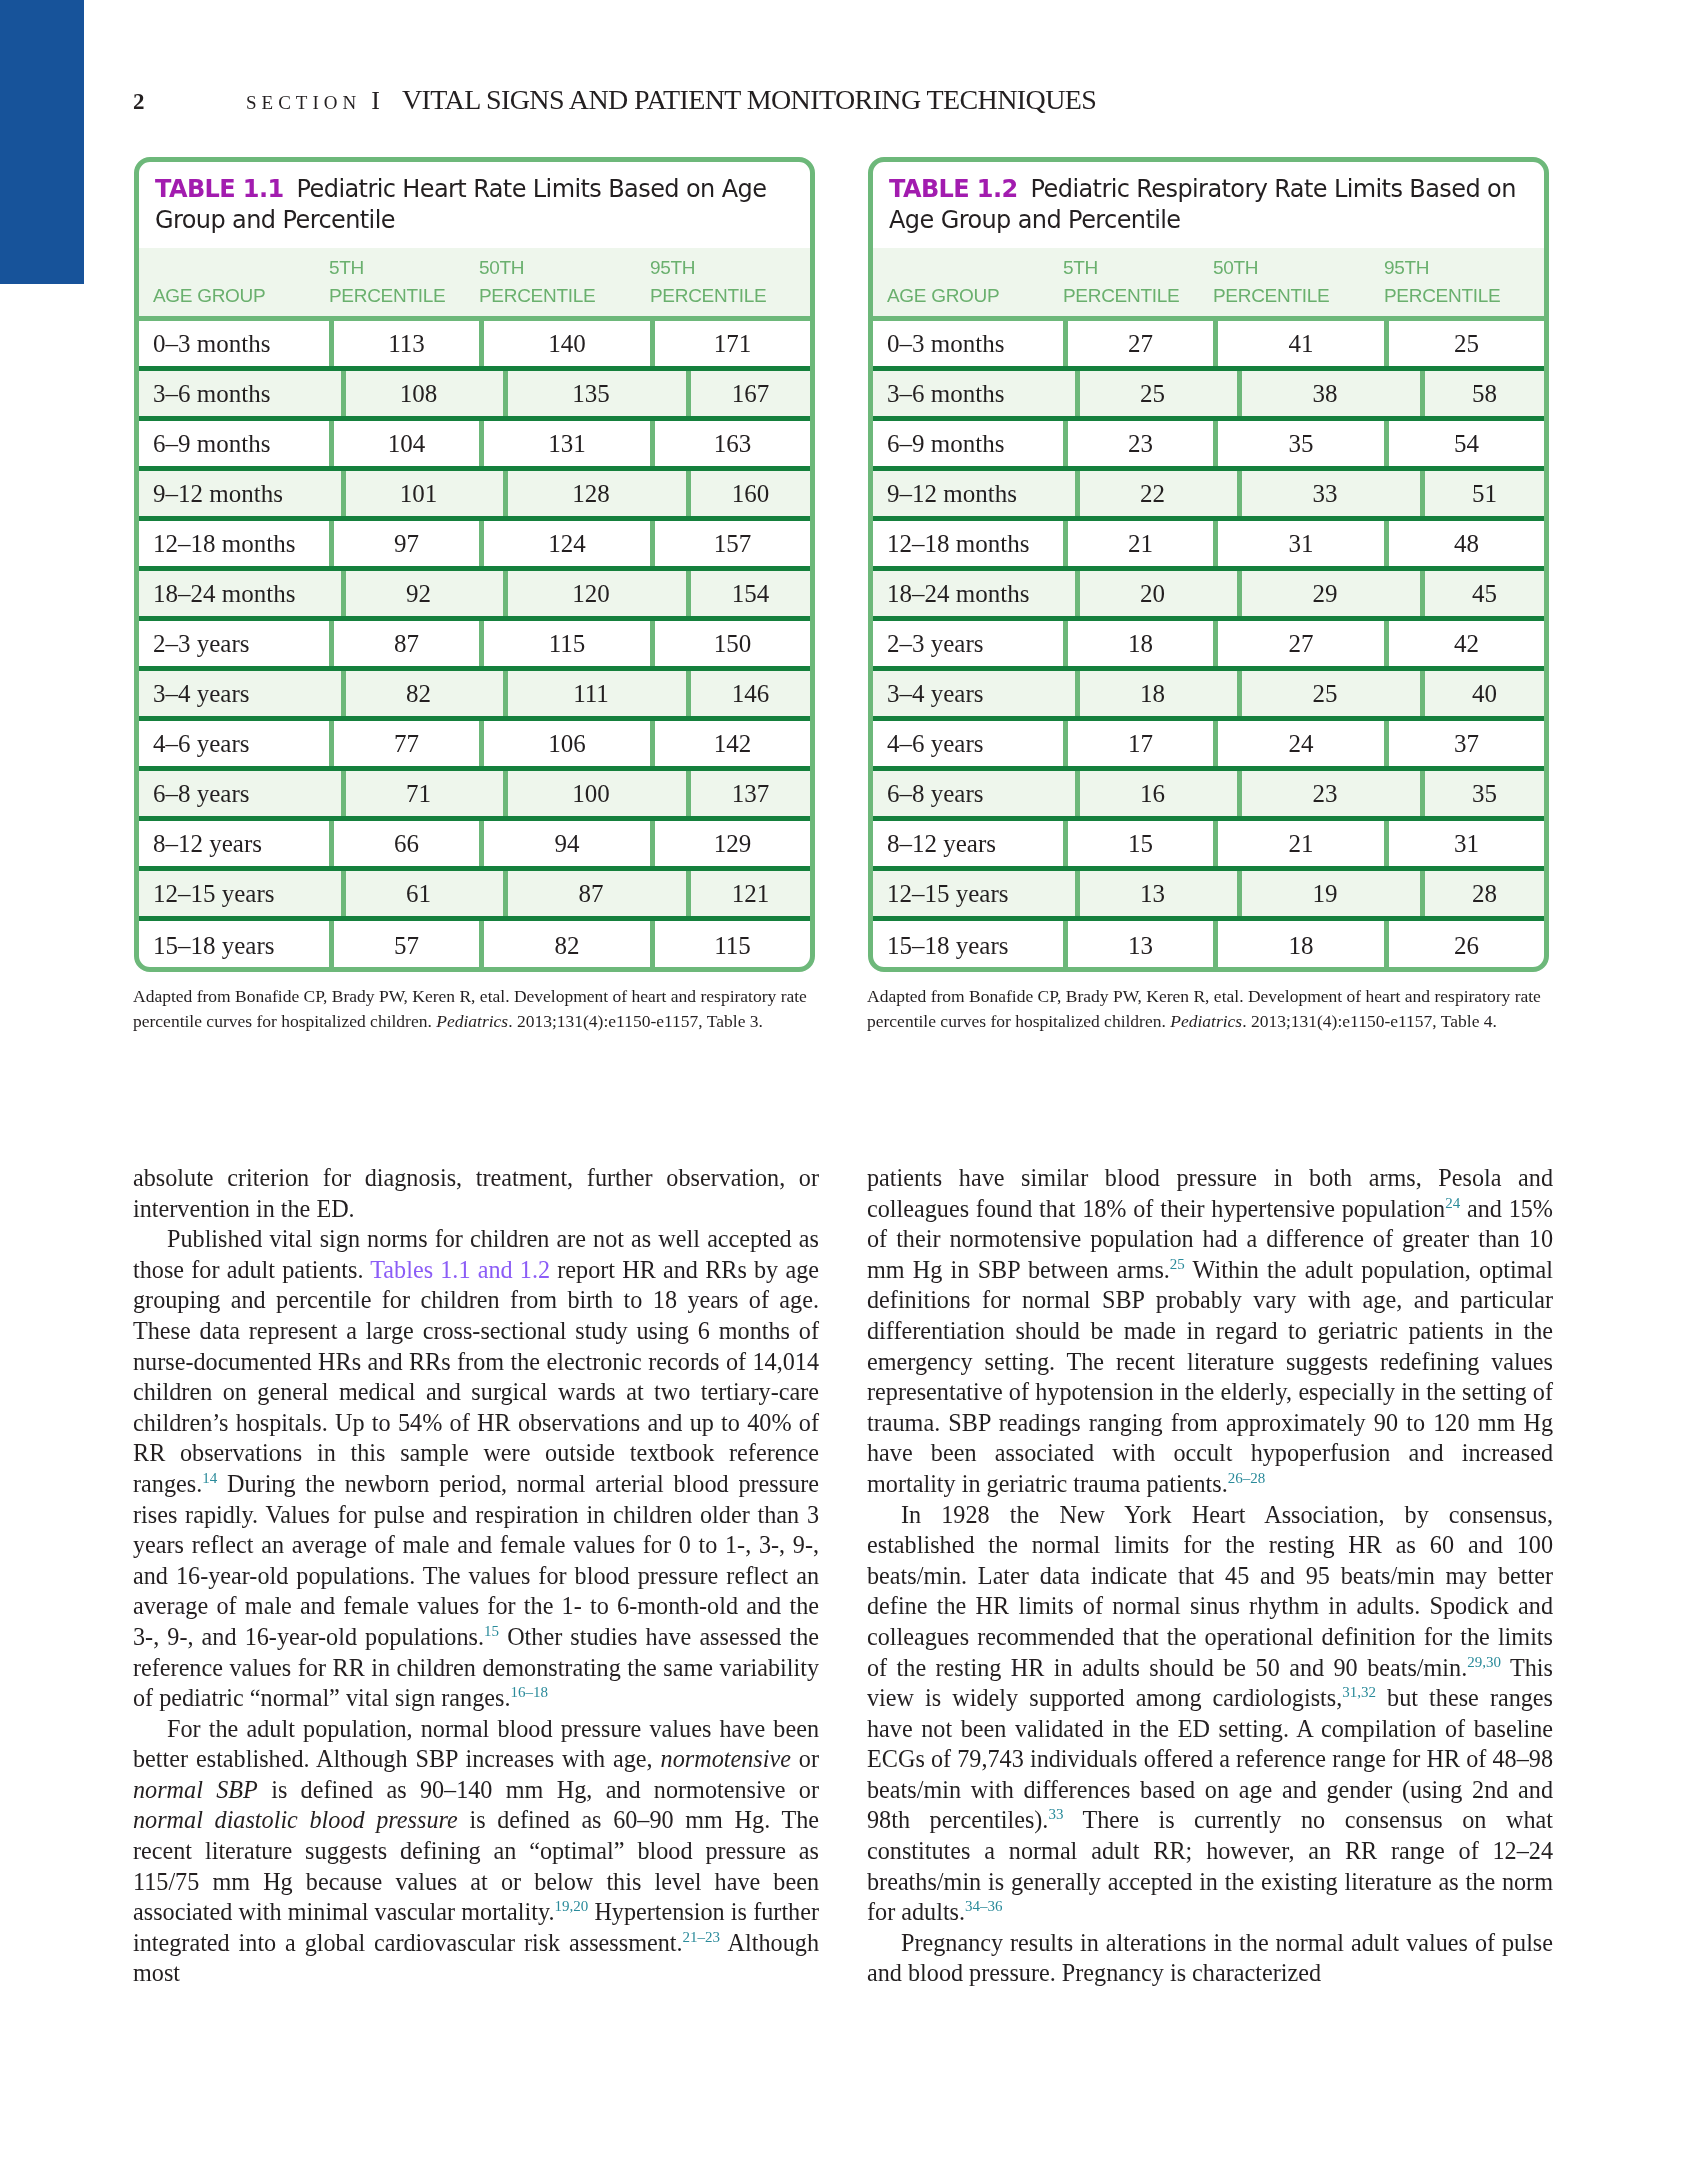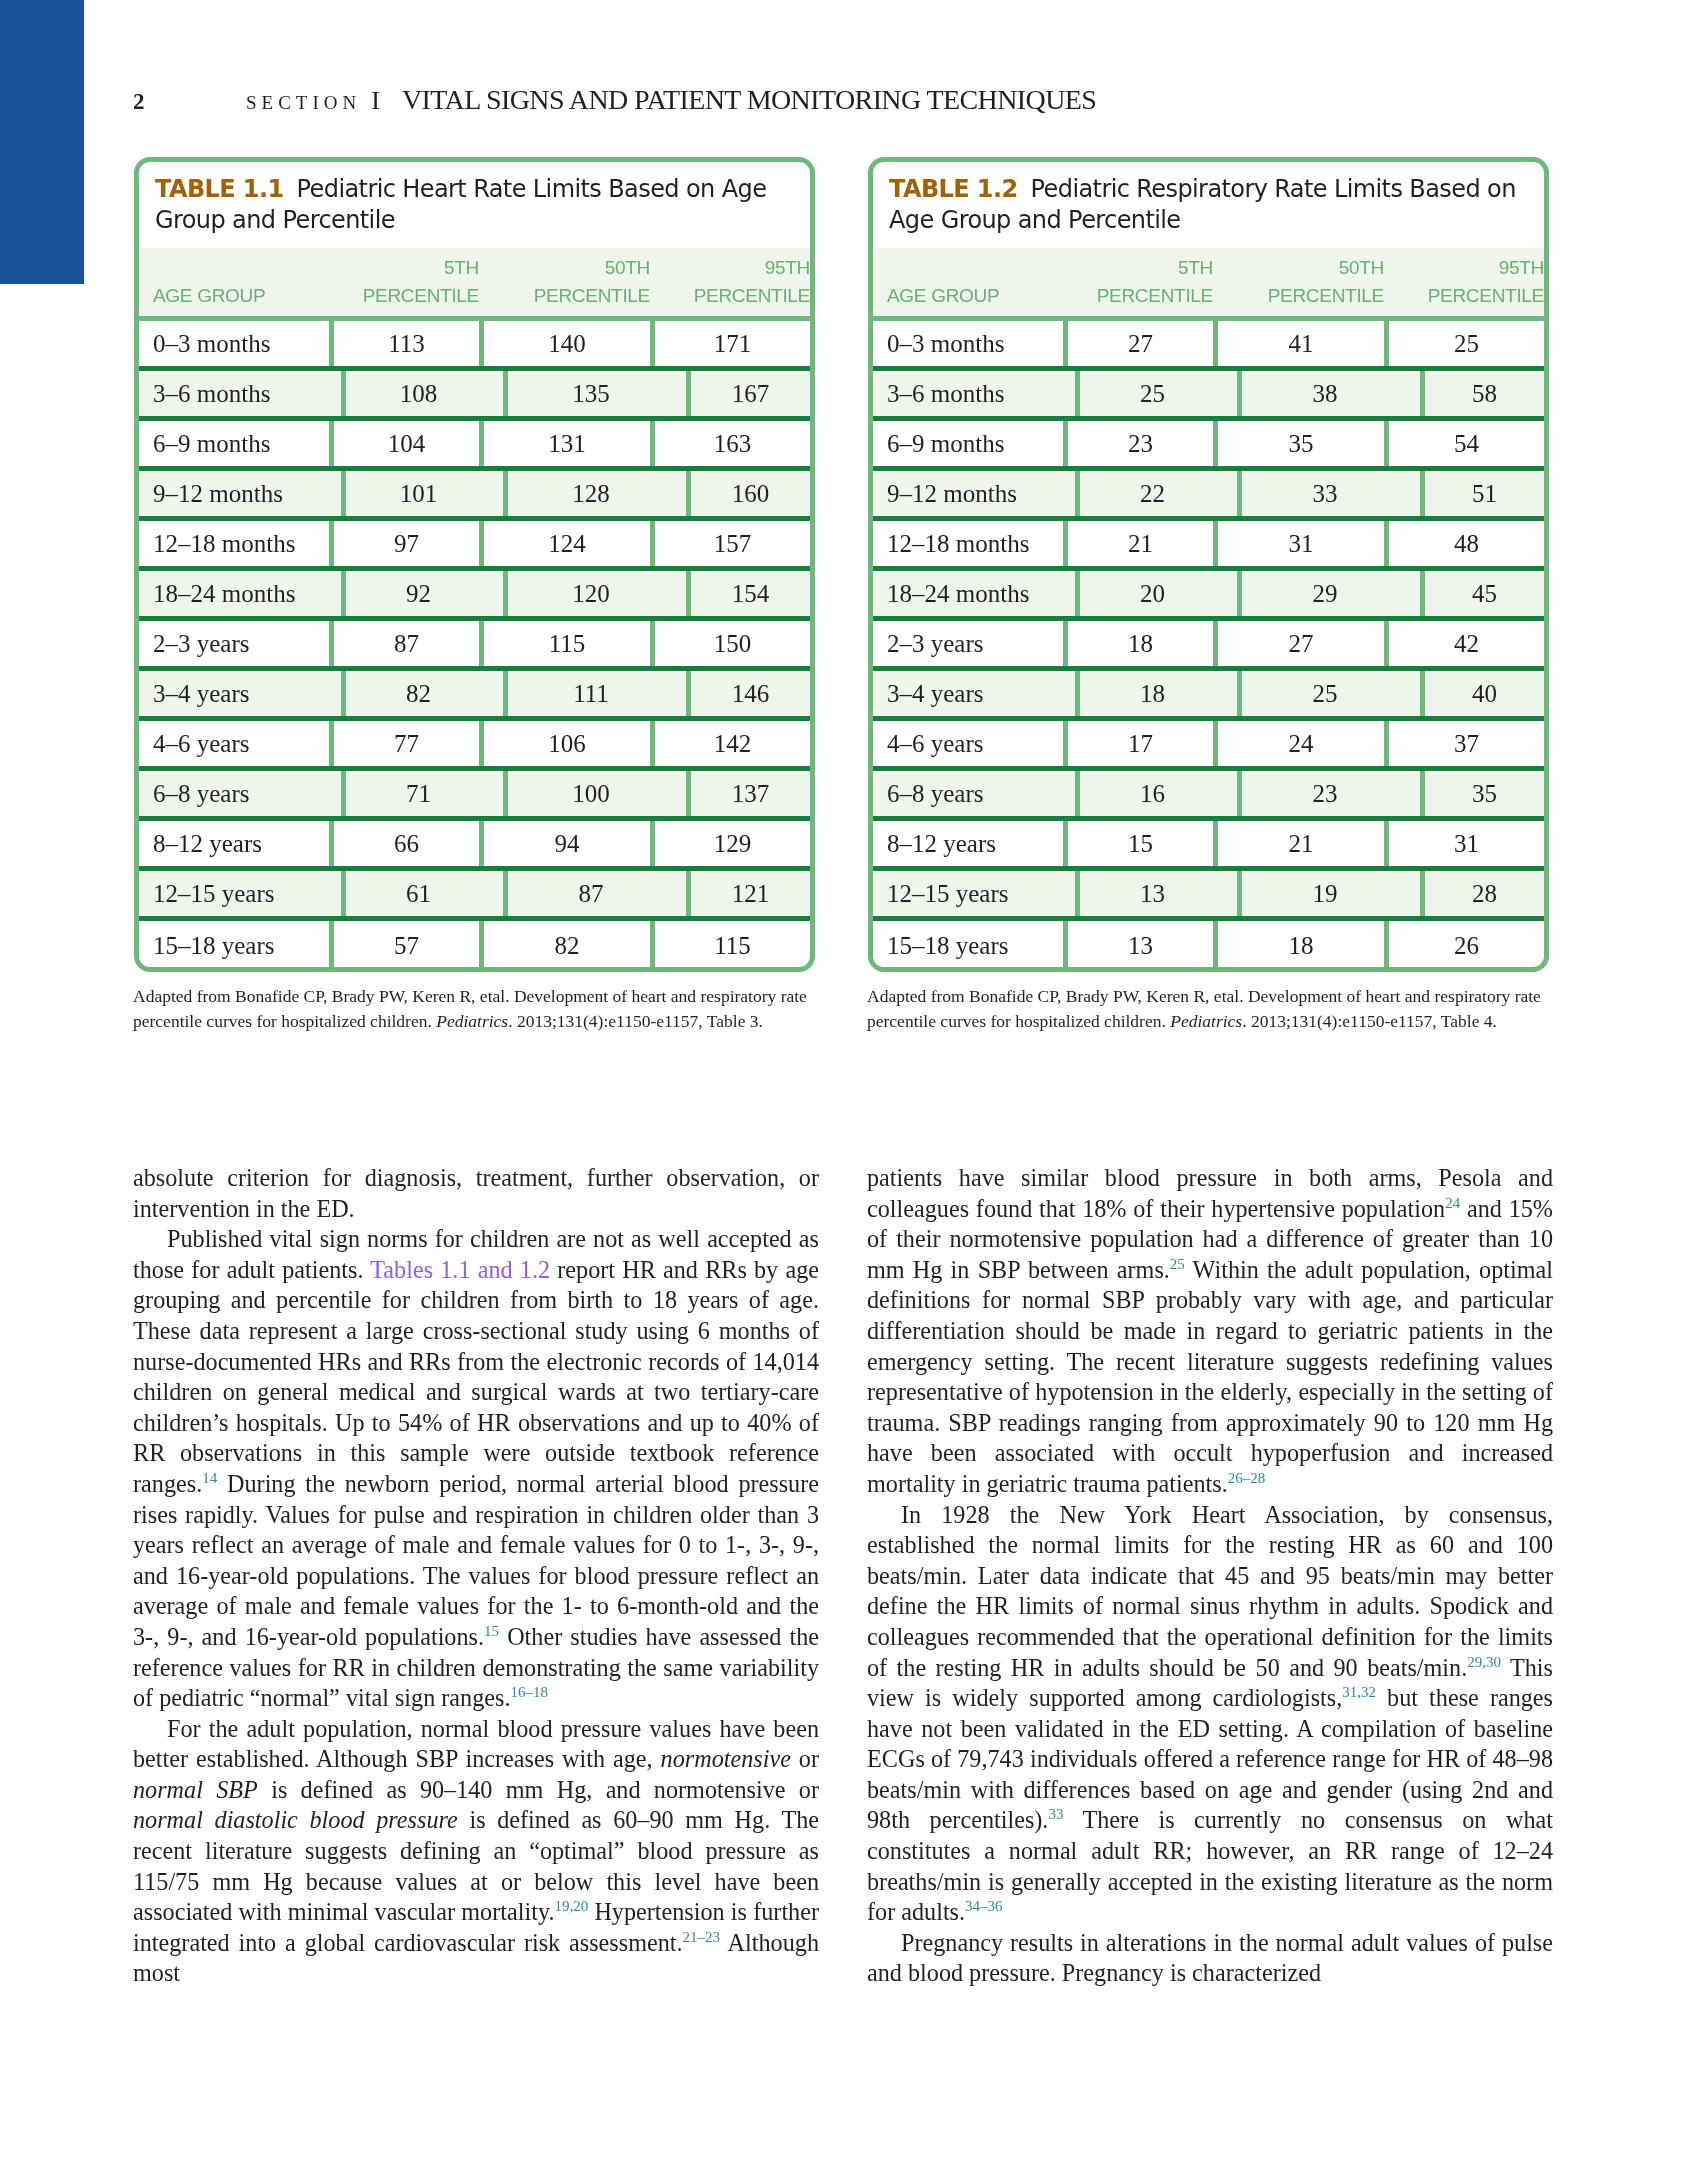--- a/index.html
+++ b/index.html
@@ -10,24 +10,24 @@
   .page-num { font-weight:bold; font-size:23px; width:113px; }
   .section-label { letter-spacing:5px; font-size:19px; }
   .section-num { font-size:26px; margin-left:10px; margin-right:22px; }
   .section-title { font-size:28px; letter-spacing:-0.6px; }
 
   .table-box { position:absolute; top:157px; width:681px; height:815px; border:5px solid #6db87a;
                border-radius:16px; box-sizing:border-box; overflow:hidden; background:#fff; }
   .tb1 { left:134px; } .tb2 { left:868px; }
   .tbl-title { padding:12px 16px 0 16px; height:86px; box-sizing:border-box;
                font-family:"DejaVu Sans","Liberation Sans",sans-serif; font-size:24px; line-height:31px; letter-spacing:-0.6px; }
-  .tbl-num { color:#a16207; font-weight:bold; margin-right:6px; }
+  .tbl-num { color:#a21caf; font-weight:bold; margin-right:6px; }
   .tbl-head { display:grid; height:68px; background:#eef6ec; border-bottom:5px solid #6db87a;
               font-family:"Liberation Sans","DejaVu Sans",sans-serif; color:#6ab06e; font-size:19px; line-height:28px; letter-spacing:-0.3px; }
-  .tbl-head > div { display:flex; flex-direction:column; justify-content:flex-end; padding-bottom:6px; text-align:right; }
+  .tbl-head > div { display:flex; flex-direction:column; justify-content:flex-end; padding-bottom:6px; text-align:left; }
   .tbl-head > div:first-child { text-align:left; padding-left:14px; }
   .grid { grid-template-columns:190px 150px 171px 1fr; }
   .tbl-row { display:grid; height:50px; box-sizing:border-box; border-bottom:5px solid #15803d; font-size:25px; }
   .tbl-row:last-child { border-bottom:none; }
   .tbl-row.alt { background:#eef6ec;gap:12px; }
   .tbl-row > div { display:flex; align-items:center; justify-content:center; border-left:5px solid #6db87a; }
   .tbl-row > div:first-child { justify-content:flex-start; padding-left:14px; border-left:none; }
 
   .caption { position:absolute; top:984px; width:690px; font-size:17.5px; line-height:25px; }
   .cap1 { left:133px; } .cap2 { left:867px; }

